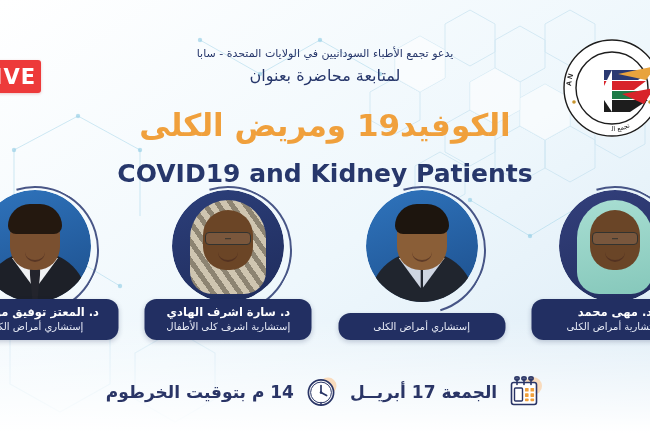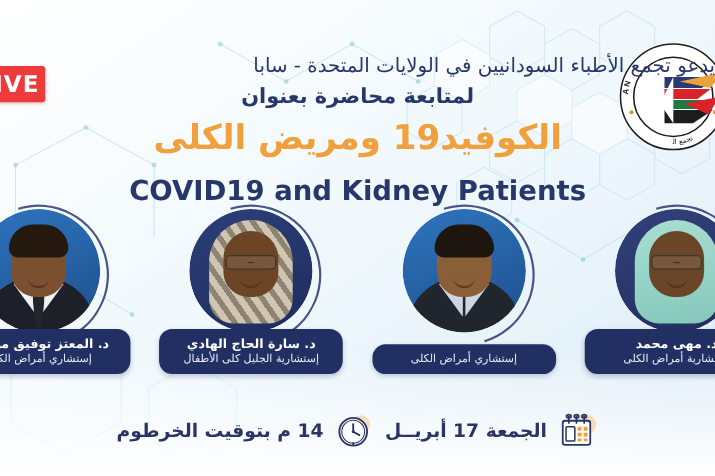--- a/index.html
+++ b/index.html
@@ -54,29 +54,28 @@
   
   .header-block {
     position: absolute;
     left: 0; right: 0;
     top: 46px;
     text-align: center;
     direction: rtl;
   }
   .invite-line1 {
     color: #27376b;
-    font-size: 18px;
+    font-size: 11px;
     line-height: 1.5;
     letter-spacing: 0;
-    text-align: right;
   }
   .invite-line2 {
     color: #27376b;
-    font-size: 19px;
-    font-weight: bold;
+    font-size: 16px;
+    font-weight: normal;
     line-height: 1.6;
   }
 
   .title-block {
     position: absolute;
     left: 0; right: 0;
     top: 108px;
     text-align: center;
   }
   .title-ar {
@@ -428,22 +427,22 @@
       <div class="photo-circle">
         <div class="ph">
           <div class="disc" style="background:linear-gradient(160deg,#2c3f7a,#1f2c5c);"></div>
           <div class="scarf" style="background:repeating-linear-gradient(55deg,#cfc5b0 0 6px,#8d8472 6px 11px);"></div>
           <div class="face" style="background:#6b4526;"></div>
           <div class="glasses"></div>
           <div class="smile"></div>
         </div>
       </div>
       <div class="name-plate">
-        <div class="sp-name">د. سارة الحاج الهادي</div>
-        <div class="sp-role">إستشارية الجليل كلى الأطفال</div>
+        <div class="sp-name">د. سارة اشرف الهادي</div>
+        <div class="sp-role">إستشارية اشرف كلى الأطفال</div>
       </div>
     </div>
 
     <div class="speaker">
       <div class="arc"></div>
       <div class="photo-circle">
         <div class="ph">
           <div class="disc" style="background:linear-gradient(160deg,#2f74bd,#1d4f8c);"></div>
           <div class="shoulders" style="background:#20252e;"></div>
           <div class="collar-l" style="background:#cfd6e2;"></div>

